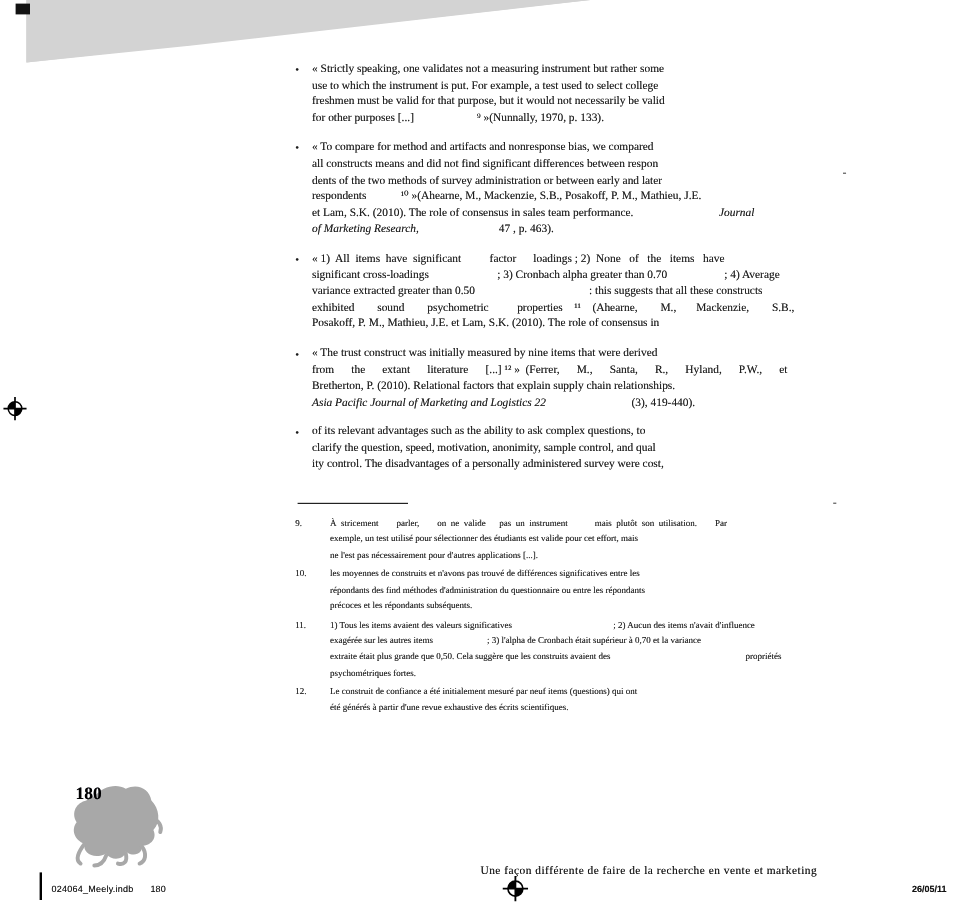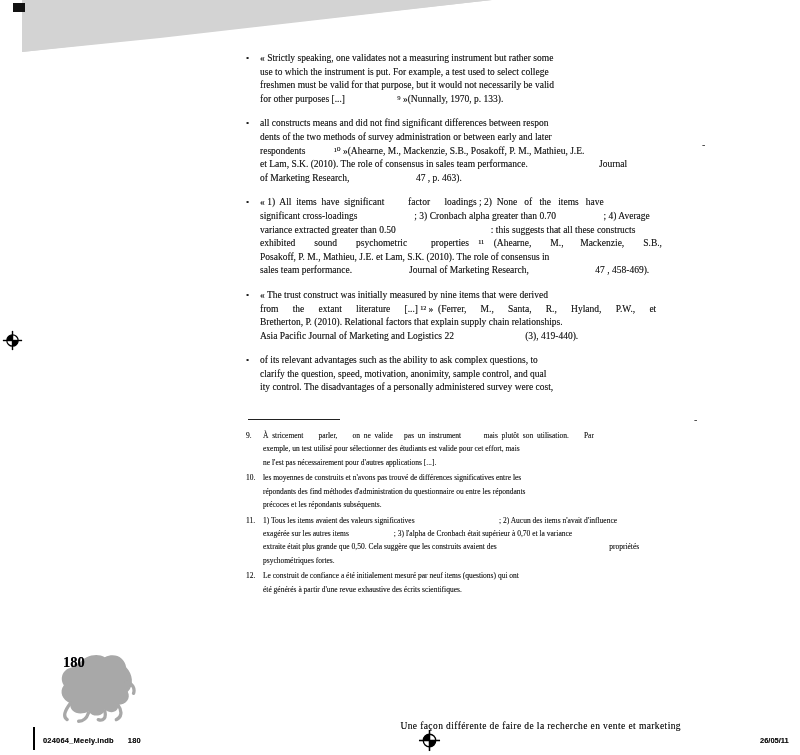--- a/index.html
+++ b/index.html
@@ -12,41 +12,41 @@
   .regmark{position:absolute;}
   .regmark.left{left:2px;top:330px;width:21px;height:21px;}
   .regmark.center{left:418px;top:729px;width:23px;height:23px;}
   
   .content{position:absolute;left:246px;top:52px;width:446px;
            text-shadow:0 0 0.45px rgba(0,0,0,0.5);}
   .bullet{display:flex;margin-bottom:11px;}
   .bullet-marker{width:14px;font-size:9px;line-height:13.6px;flex:none;}
   .b-lines{flex:1;min-width:0;}
   .t-line{white-space:pre;font-size:9.5px;line-height:13.6px;}
-  .seg-i{}
+  .seg-i{font-style:italic;}
   .fn-rule{width:92px;border:none;border-top:1px solid #222;margin:24px 0 9px 2px;}
   .footnote{display:flex;margin-bottom:2px;}
   .fn-num{width:17px;flex:none;font-size:7.5px;line-height:13.4px;}
-  .fn-lines{flex:1;min-width:0;}
+  .fn-lines{flex:1;min-width:0;margin-left:12px;}
   .fn-line{white-space:pre;font-size:7.5px;line-height:13.4px;color:#262626;}
   
   .stray{position:absolute;font-size:10px;color:#1c1c1c;}
   .stray.h1{left:702px;top:139px;}
   .stray.h2{left:694px;top:414px;}
   
   .frog{position:absolute;left:54px;top:647px;width:82px;height:78px;}
   .page-number{position:absolute;left:63px;top:654px;font-size:14.5px;font-weight:bold;color:#000;
                text-shadow:0 0 0.5px rgba(0,0,30,0.6);}
   .running-footer{position:absolute;left:0px;top:677px;width:681px;text-align:right;
                   font-size:9.5px;font-weight:normal;letter-spacing:0.4px;color:#141414;
                   text-shadow:0 0 0.5px rgba(0,0,0,0.55);margin-top:44px;}
   
   .crop-tick{position:absolute;left:33px;top:727px;width:1.5px;height:23px;background:#000;}
   .proof-slug{position:absolute;left:43px;top:736px;font-family:"Liberation Sans","DejaVu Sans",sans-serif;
-              font-size:7.5px;font-weight:bold;color:#121212;letter-spacing:0.2px;
+              font-size:7.5px;font-weight:normal;color:#121212;letter-spacing:0.2px;
               text-shadow:0 0 0.5px rgba(0,0,0,0.5);}
   .proof-slug .pageref{margin-left:14px;}
   .proof-date{position:absolute;left:760px;top:736px;font-family:"Liberation Sans","DejaVu Sans",sans-serif;
               font-size:7.5px;font-weight:bold;color:#121212;text-shadow:0 0 0.5px rgba(0,0,0,0.5);}
 </style>
 </head>
 <body>
 
 <div class="page">
 
@@ -79,36 +79,36 @@
           <div class="b-lines">
             <div class="t-line"><span>« Strictly speaking, one validates not a measuring instrument but rather some</span></div>
             <div class="t-line"><span>use to which the instrument is put. For example, a test used to select college</span></div>
             <div class="t-line"><span>freshmen must be valid for that purpose, but it would not necessarily be valid</span></div>
             <div class="t-line"><span>for other purposes [...]                      ⁹ »(Nunnally, 1970, p. 133).</span></div>
           </div>
         </div>
         <div class="bullet">
           <span class="bullet-marker">•</span>
           <div class="b-lines">
+            <div class="t-line"><span>« To compare for method and artifacts and nonresponse bias, we compared</span></div>
             <div class="t-line"><span>all constructs means and did not find significant differences between respon</span></div>
             <div class="t-line"><span>dents of the two methods of survey administration or between early and later</span></div>
             <div class="t-line"><span>respondents            ¹⁰ »(Ahearne, M., Mackenzie, S.B., Posakoff, P. M., Mathieu, J.E.</span></div>
             <div class="t-line"><span>et Lam, S.K. (2010). The role of consensus in sales team performance.</span><span>                              </span><span class="seg-i">Journal</span></div>
             <div class="t-line"><span class="seg-i">of Marketing Research,</span><span>                            </span><span>47 , p. 463).</span></div>
           </div>
         </div>
         <div class="bullet">
           <span class="bullet-marker">•</span>
           <div class="b-lines">
             <div class="t-line"><span>« 1)  All  items  have  significant          factor      loadings ; 2)  None   of   the   items   have</span></div>
             <div class="t-line"><span>significant cross-loadings                        ; 3) Cronbach alpha greater than 0.70                    ; 4) Average</span></div>
             <div class="t-line"><span>variance extracted greater than 0.50                                        : this suggests that all these constructs</span></div>
             <div class="t-line"><span>exhibited        sound        psychometric          properties    ¹¹    (Ahearne,        M.,       Mackenzie,        S.B.,</span></div>
             <div class="t-line"><span>Posakoff, P. M., Mathieu, J.E. et Lam, S.K. (2010). The role of consensus in</span></div>
-            <div class="t-line"><span>sales team performance.</span><span>                        </span><span class="seg-i">Journal of Marketing Research,</span><span>                            </span><span>47 , 458-469).</span></div>
           </div>
         </div>
         <div class="bullet">
           <span class="bullet-marker">•</span>
           <div class="b-lines">
             <div class="t-line"><span>« The trust construct was initially measured by nine items that were derived</span></div>
             <div class="t-line"><span>from      the      extant      literature      [...] ¹² »  (Ferrer,      M.,      Santa,      R.,      Hyland,      P.W.,      et</span></div>
             <div class="t-line"><span>Bretherton, P. (2010). Relational factors that explain supply chain relationships.</span></div>
             <div class="t-line"><span class="seg-i">Asia Pacific Journal of Marketing and Logistics 22</span><span>                              </span><span>(3), 419-440).</span></div>
           </div>

